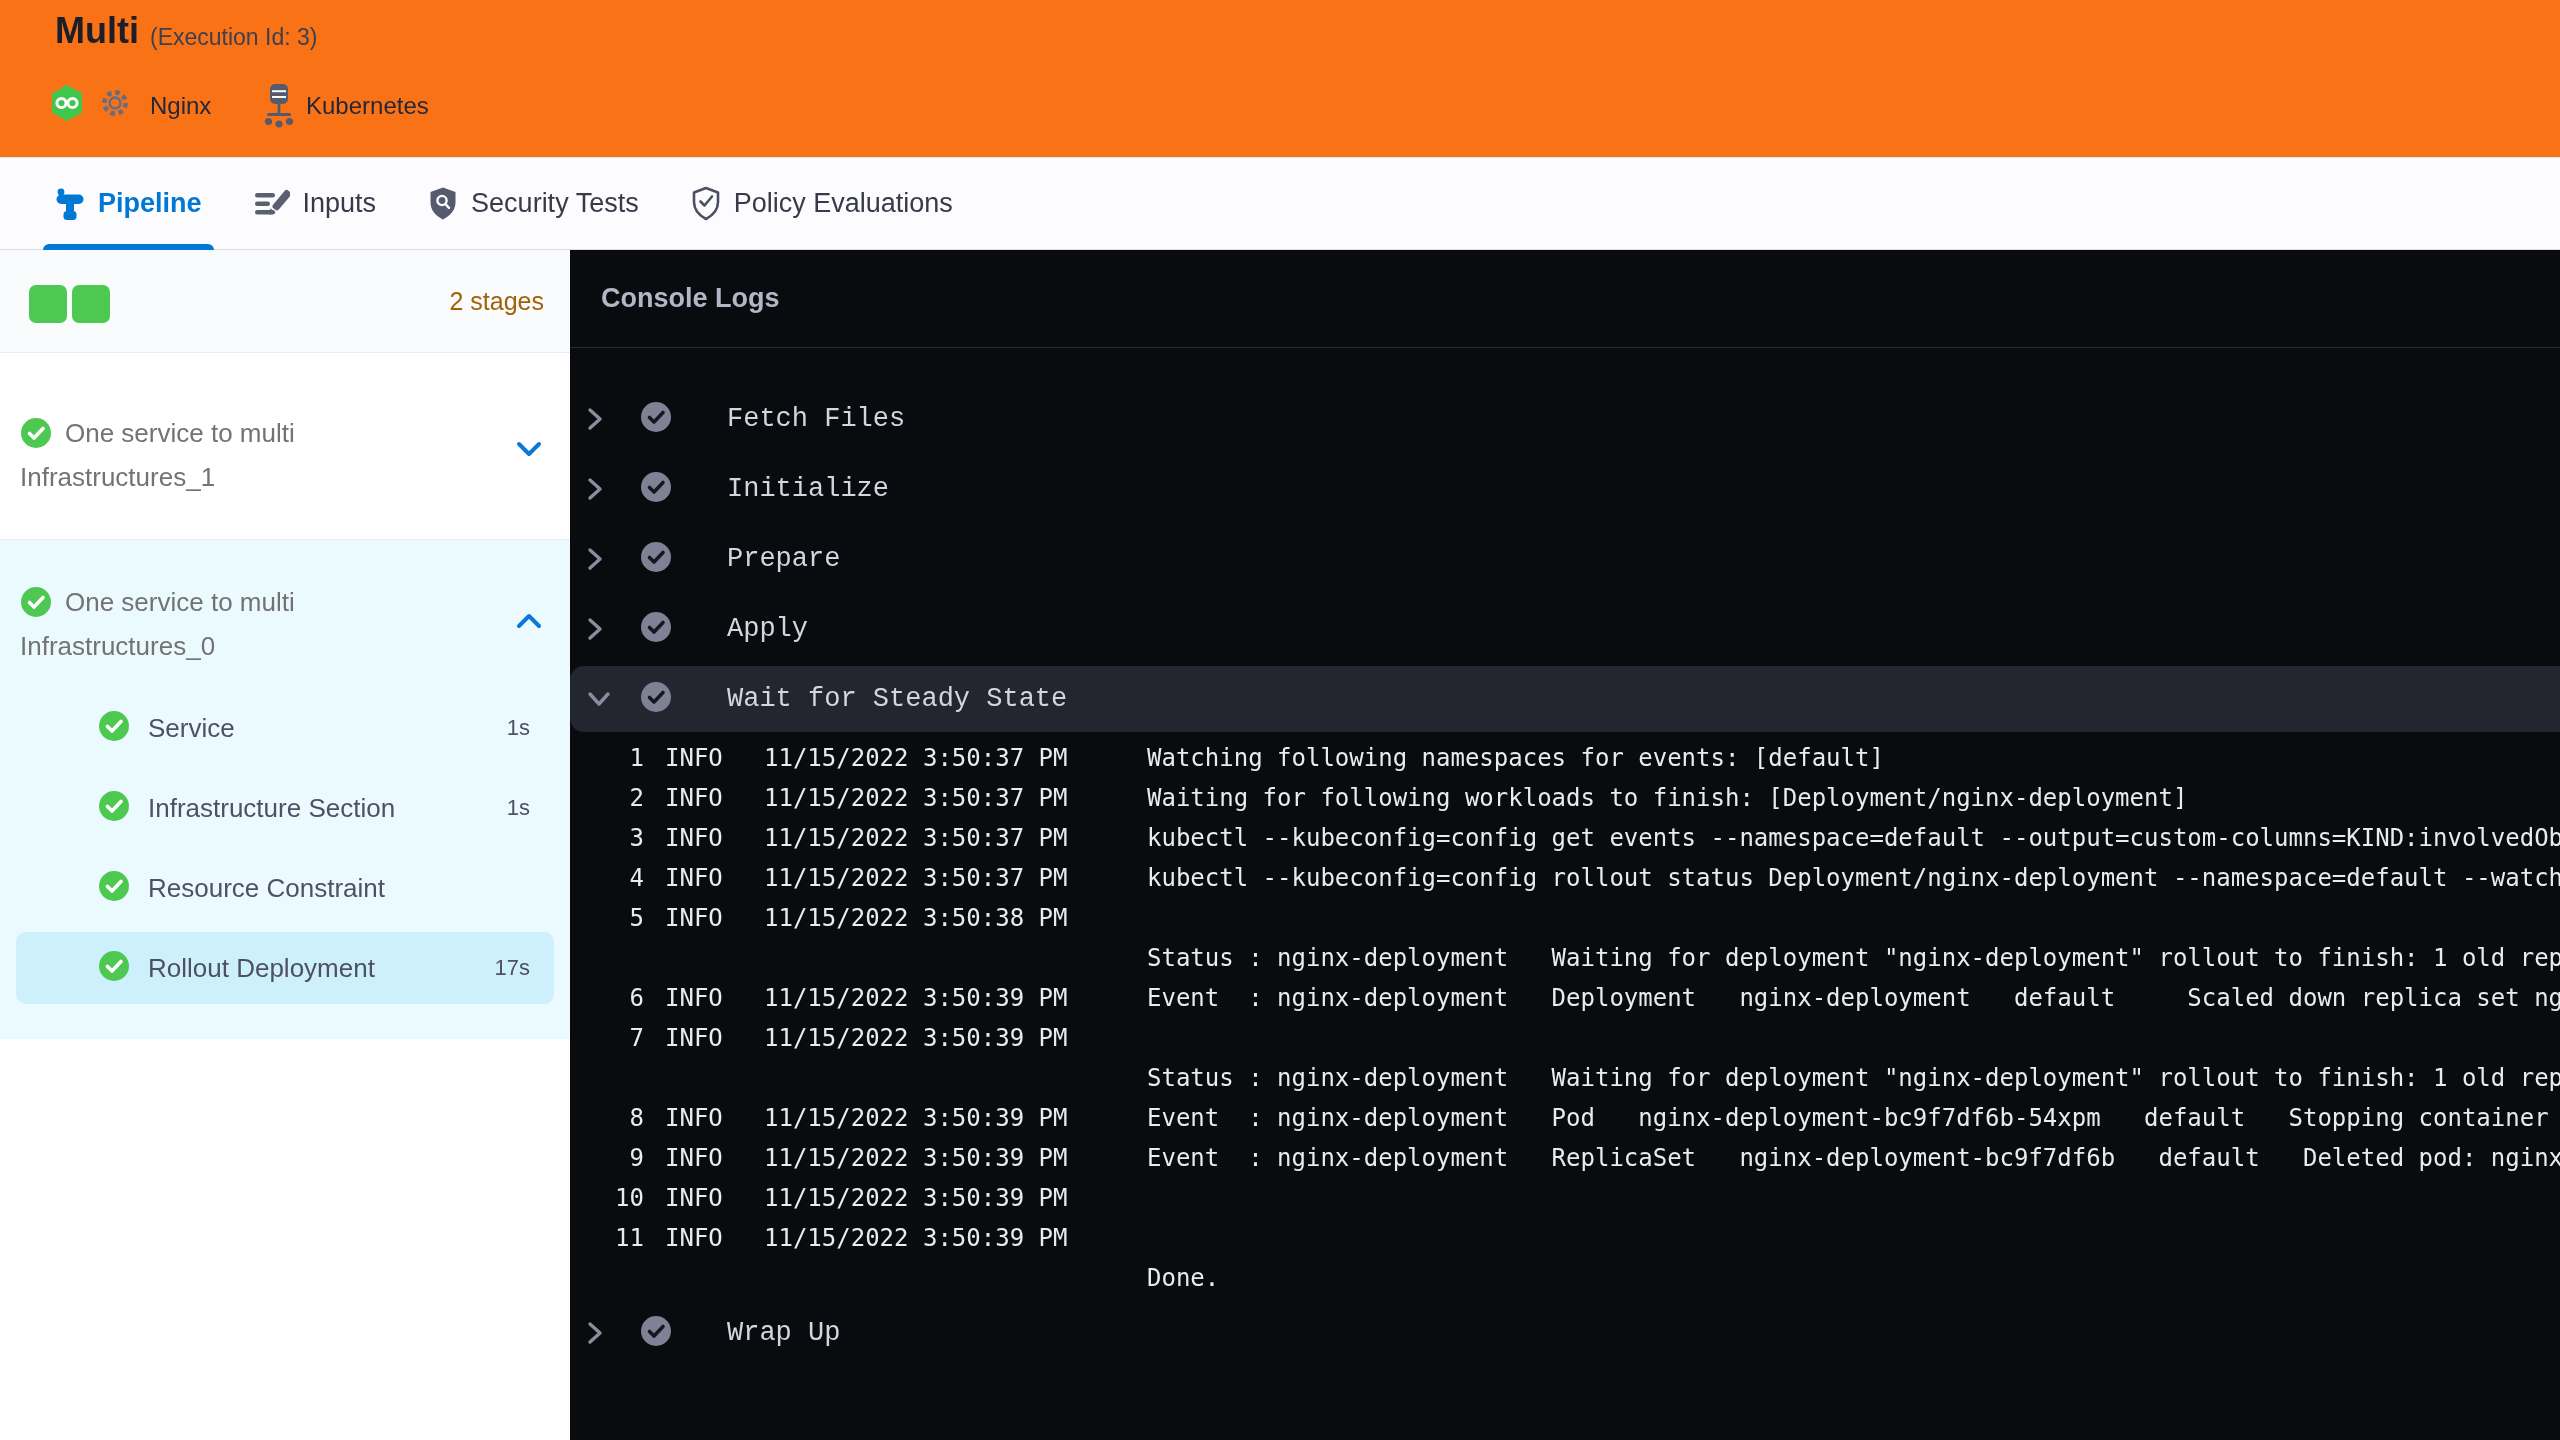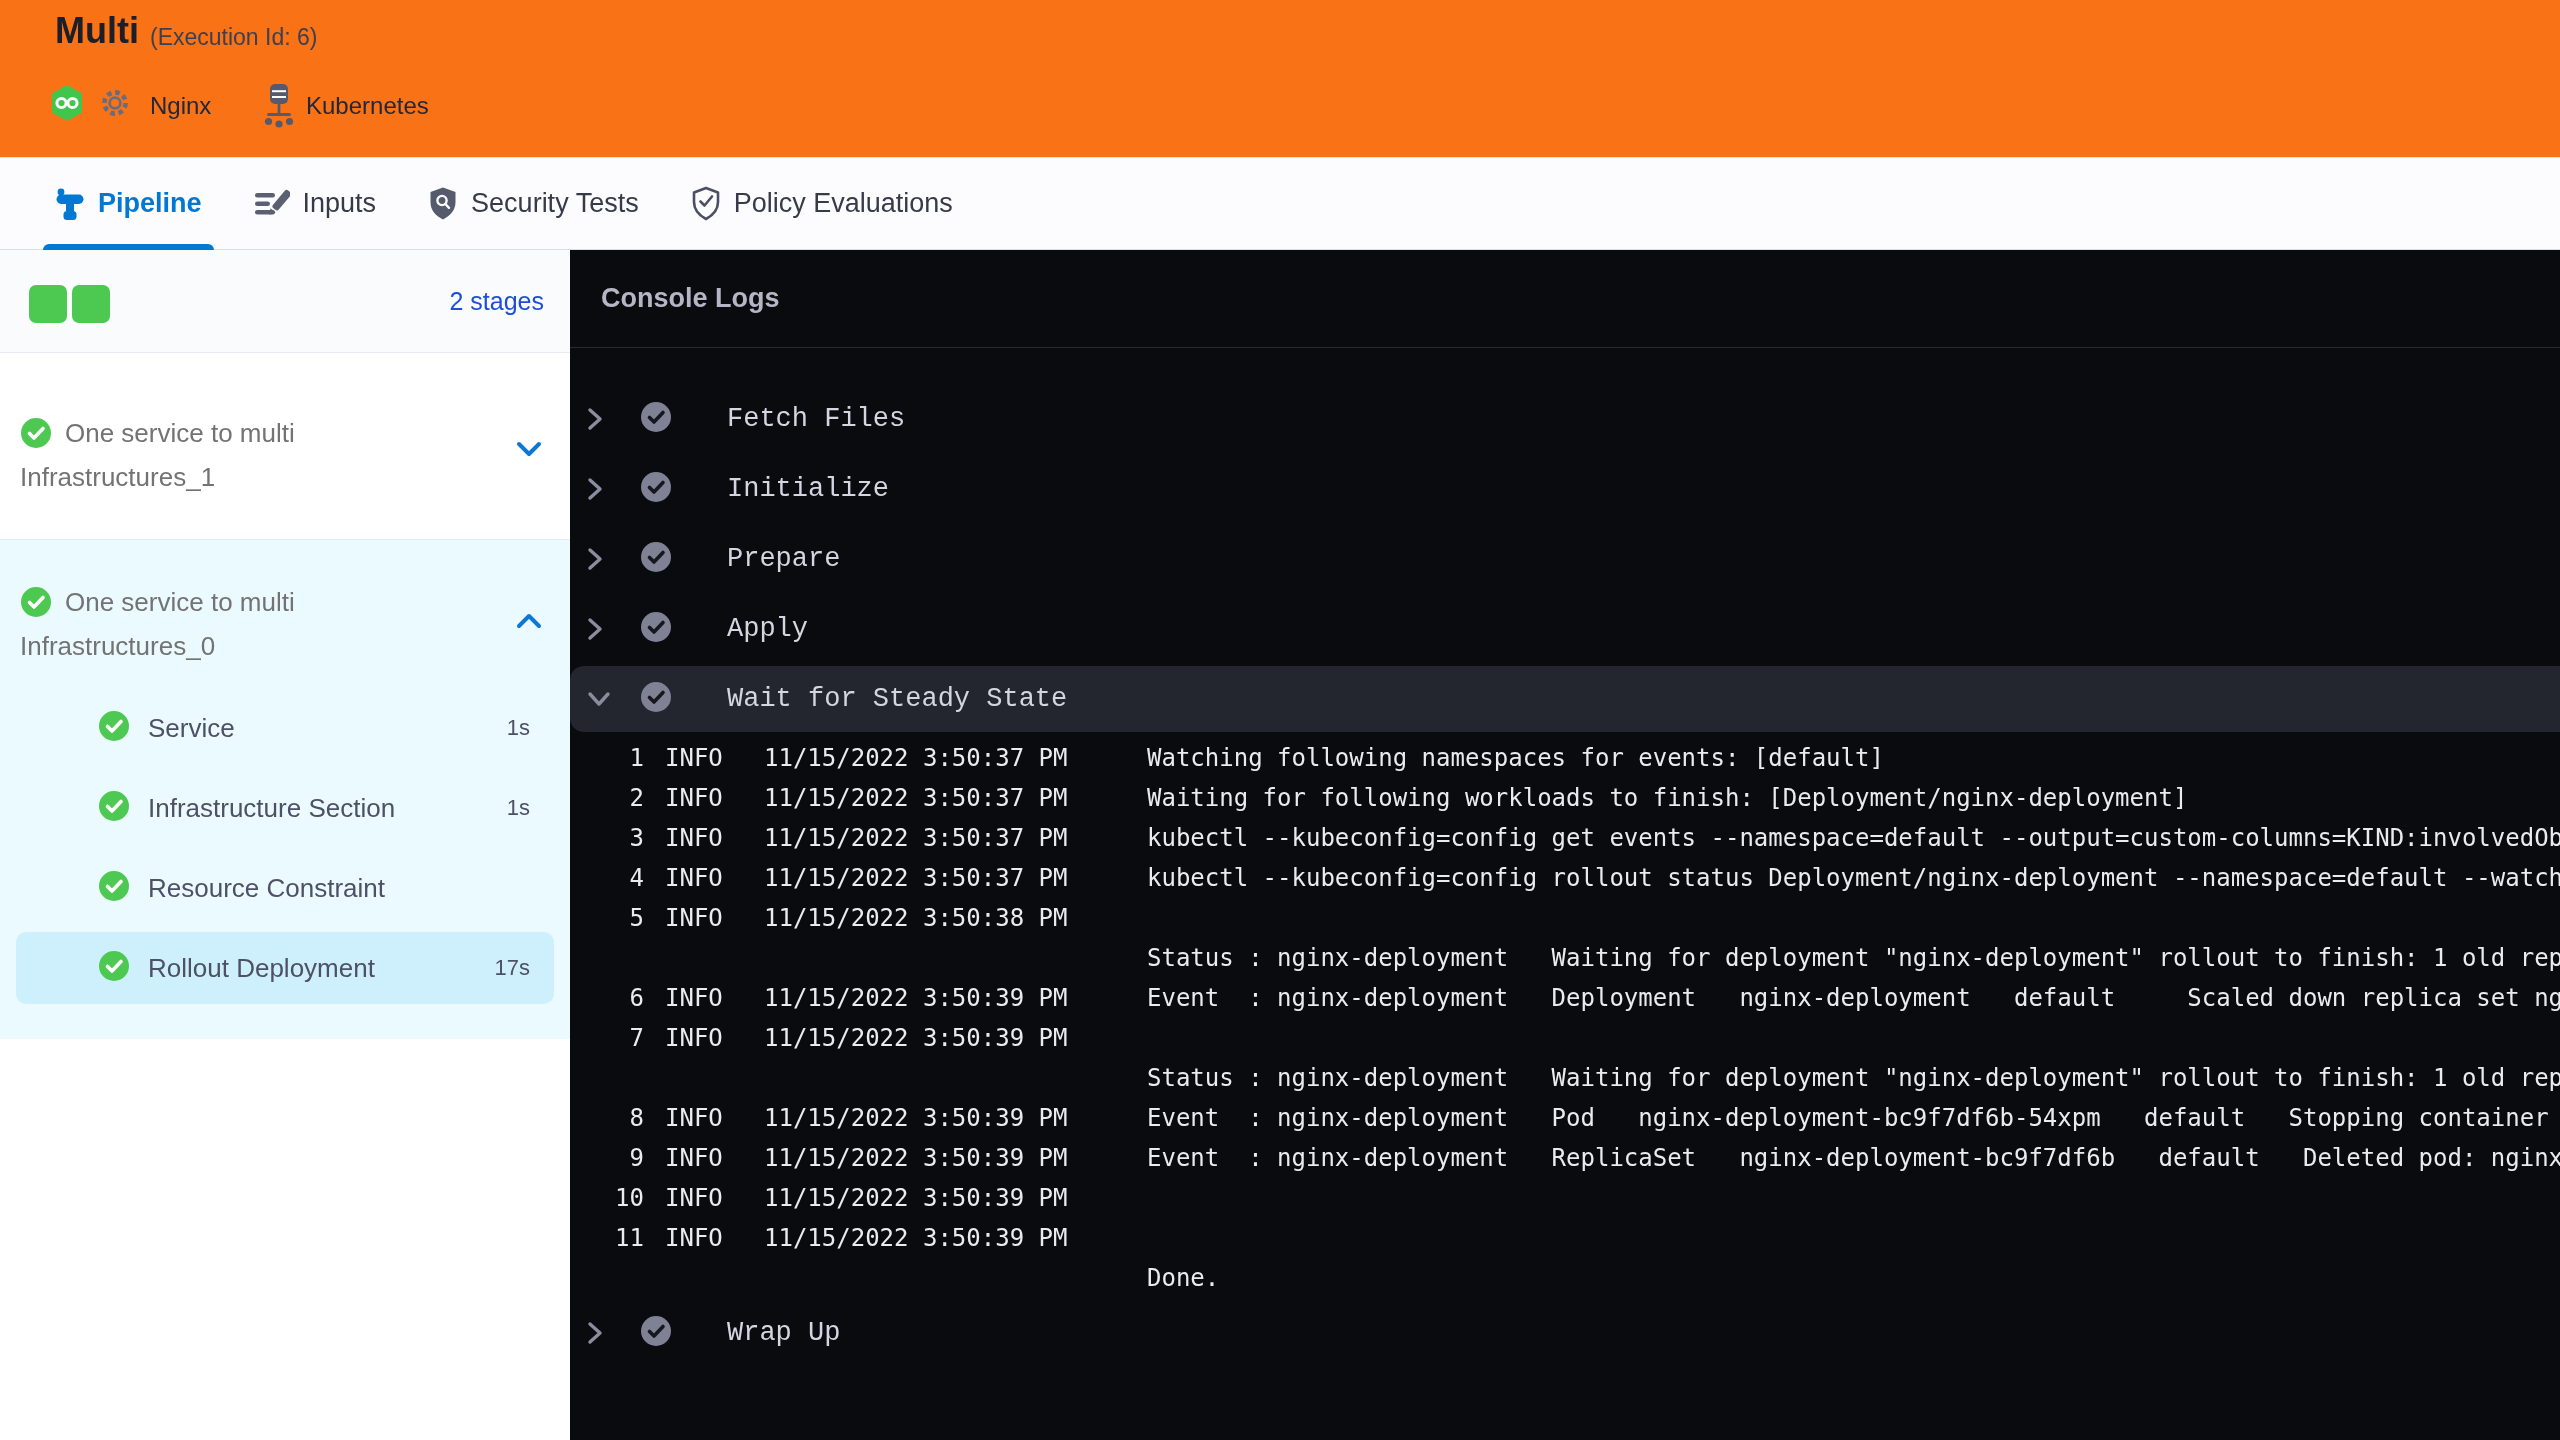--- a/index.html
+++ b/index.html
@@ -27,21 +27,21 @@
   .tab.active{color:#0278d5;font-weight:bold;}
   .tab.active .tab-underline{display:block;position:absolute;left:0;right:0;bottom:-1px;height:6px;
        border-radius:6px 6px 0 0;background:#0278d5;}
 
   
   .sidebar{position:absolute;top:250px;left:0;width:570px;bottom:0;background:#fff;}
   .stages-header{position:relative;height:102px;background:#fafbfd;border-bottom:1px solid #e9eaf1;}
   .sq{position:absolute;top:35px;width:38px;height:38px;border-radius:7px;background:#4dc952;}
   .sq1{left:29px}.sq2{left:72px}
   .stages-count{position:absolute;right:26px;top:50%;transform:translateY(-50%);
-                font-size:25px;color:#1d4ed8;}
+                font-size:25px;color:#a16207;}
   .stage-card{position:relative;height:187px;box-sizing:border-box;border-bottom:1px solid #e9eaf1;
               padding:62px 20px 0 20px;cursor:pointer;}
   .stage-label{width:380px;font-size:26px;line-height:37px;color:#737373;}
   .check-inline{display:inline-block;vertical-align:-7px;margin-right:13px;}
   .stage-chevron{position:absolute;right:28px;top:88px;}
   .stage-group{position:relative;height:499px;background:#ebfaff;box-sizing:border-box;
                padding:44px 20px 0 20px;}
   .stage-group .stage-chevron{top:73px;}
   .group-steps{margin-top:27px;margin-left:-20px;margin-right:-20px;}
   .step-row{position:relative;height:72px;margin:0 16px 8px 16px;border-radius:10px;cursor:pointer;}
@@ -74,21 +74,21 @@
   .lt{left:194px;}
   .lm{left:577px;}
 </style>
 </head>
 <body>
 
 <div class="screen">
 
   <div class="header">
     <div class="page-title">Multi</div>
-    <div class="exec-id">(Execution Id: 6)</div>
+    <div class="exec-id">(Execution Id: 3)</div>
 
     <svg class="hicon cd-icon" width="34" height="38" viewBox="0 0 34 38">
       <polygon points="17,1 32,9.5 32,28.5 17,37 2,28.5 2,9.5" fill="#3fc64b"></polygon>
       <g fill="none" stroke="#fff" stroke-width="3">
         <circle cx="11.5" cy="19" r="4.6"></circle>
         <circle cx="22.5" cy="19" r="4.6"></circle>
       </g>
     </svg>
 
     <svg class="hicon gear-icon" width="30" height="30" viewBox="0 0 30 30">

